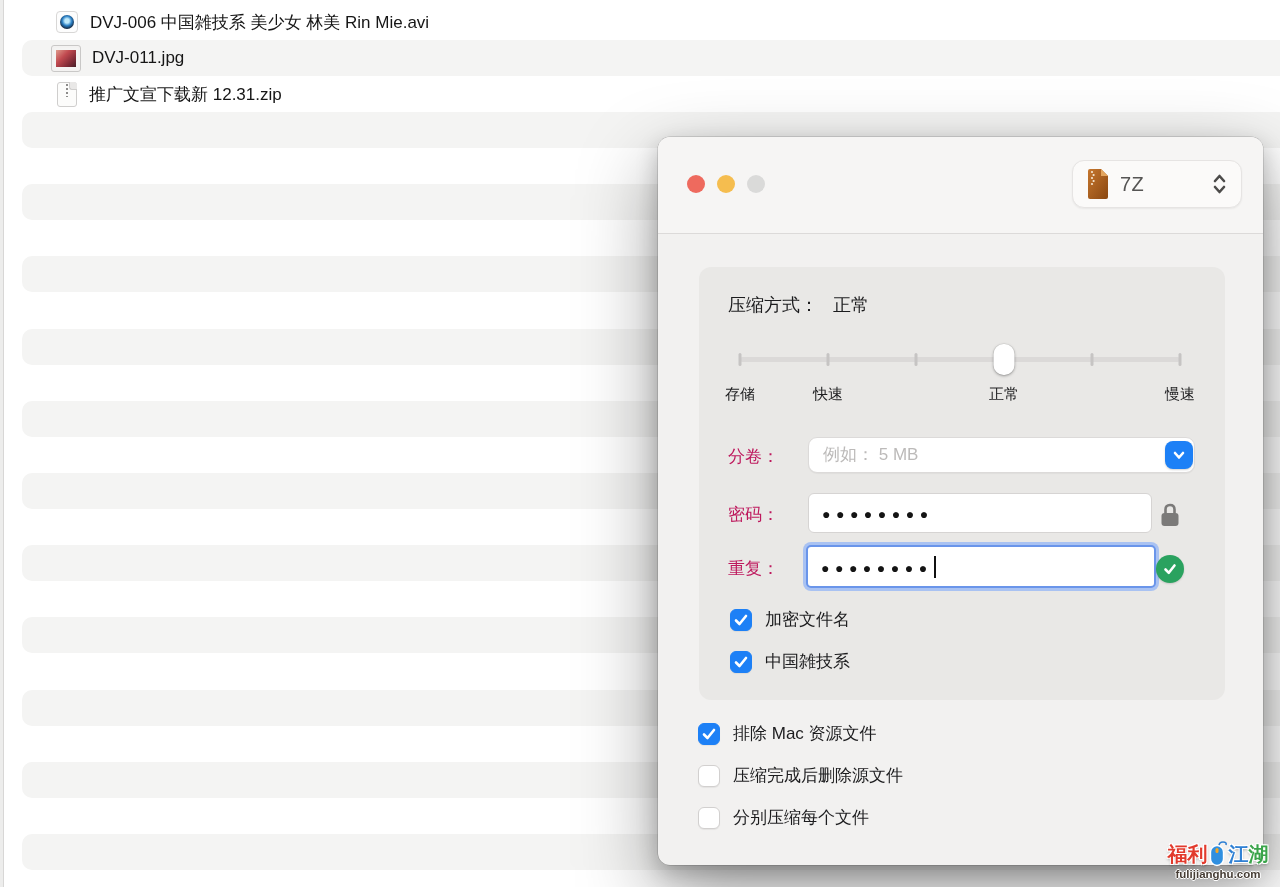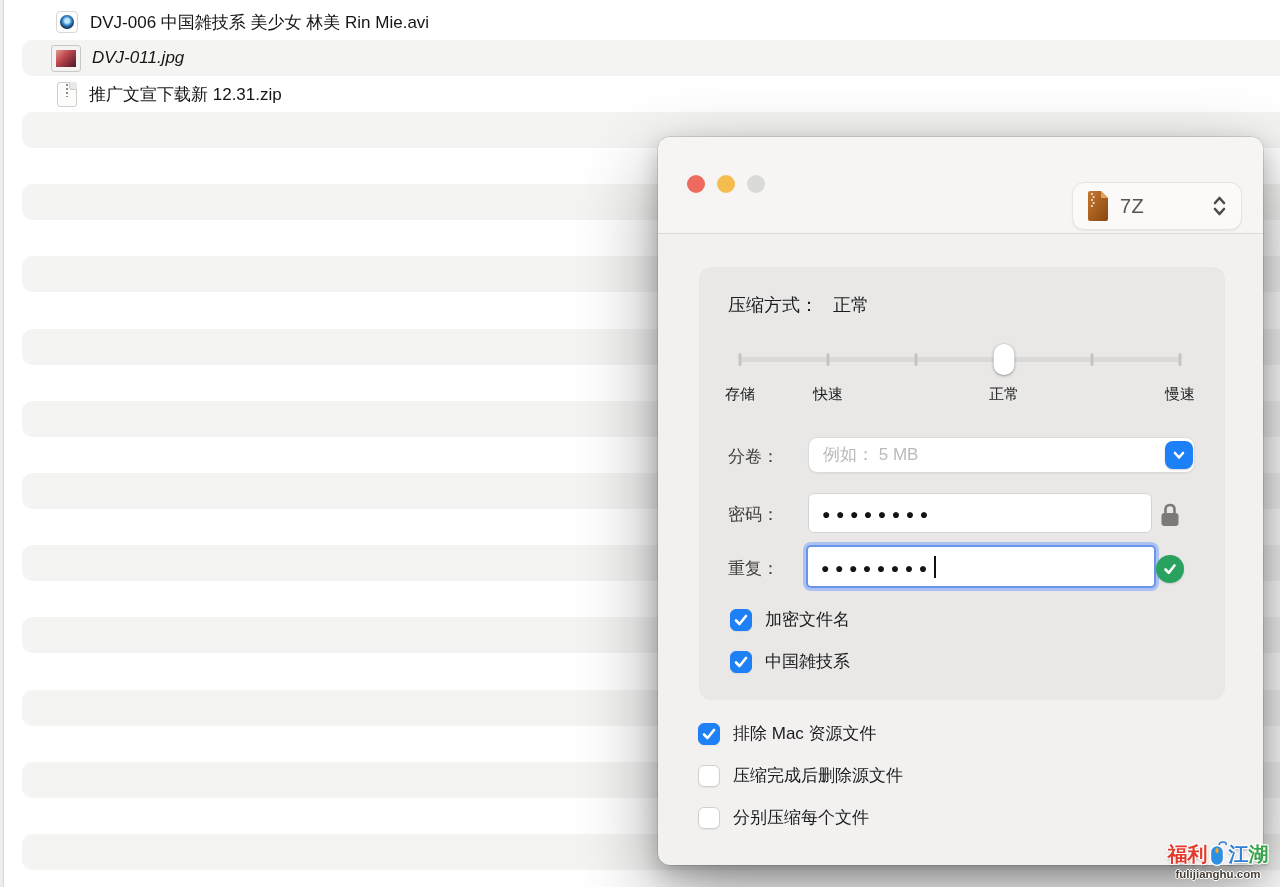--- a/index.html
+++ b/index.html
@@ -7,21 +7,21 @@
               font-family:"Liberation Sans", sans-serif; }
 
   
   #screen { position:relative; width:1280px; height:887px; background:#fff; }
   #left-edge { position:absolute; left:0; top:0; width:4px; height:887px;
                background:#ededec; border-right:1px solid #d8d7d6; }
   .stripe { position:absolute; left:22px; right:0; height:36px;
             background:#f4f4f3; border-radius:10px 0 0 10px; }
   .file-row { position:absolute; left:22px; right:0; height:36px; display:flex;
               align-items:center; border-radius:10px 0 0 10px; cursor:default; }
-  .file-row.striped { background:#f4f4f3;font-style:italic; }
+  .file-row.striped { background:#f4f4f3; }
   .fname { font-size:17px; color:#161616; margin-left:12px; white-space:nowrap; }
   .ficon { display:inline-flex; align-items:center; justify-content:center; }
   .icon-video { width:22px; height:22px; margin-left:34px; background:#fdfdfd;
                 border:1px solid #d8d7d6; border-radius:4px;
                 display:flex; align-items:center; justify-content:center; }
   .icon-video .lens { width:14px; height:14px; border-radius:50%;
                 background:radial-gradient(circle at 50% 42%, #bfe9fa 0 20%, #2a7fc4 45%, #132136 75%); }
   .icon-image { width:28px; height:25px; margin-left:30px; background:#fff;
                 border:2px solid #f3f2f1; outline:1px solid #c9c8c7; border-radius:2px;
                 background:linear-gradient(135deg,#e8b39e 0%,#c14a50 40%,#7e2a36 70%,#2e1c22 100%);
@@ -43,41 +43,41 @@
               background:#f6f5f4; border-radius:12px 12px 0 0;
               border-bottom:1px solid #dcdad9; }
   .light { position:absolute; top:38px; width:18px; height:18px; border-radius:50%; }
   #light-close { left:29px; background:#ee6a5e; }
   #light-min   { left:59px; background:#f5bd4f; }
   #light-zoom  { left:89px; background:#dadad9; }
 
   #format-select { position:absolute; left:414px; top:23px; width:170px; height:48px;
               background:#fbfaf9; border:1px solid #e6e4e3; border-radius:12px;
               box-shadow:0 1px 2px rgba(0,0,0,.06);
-              display:flex; align-items:center; cursor:default;margin-top:22px; }
+              display:flex; align-items:center; cursor:default; }
   #format-select .fmt-label { font-size:20px; color:#565554; margin-left:10px; letter-spacing:.5px; }
   #format-select .chevrons { margin-left:auto; margin-right:14px; display:flex; }
 
   #panel { position:absolute; left:41px; top:130px; width:526px; height:433px;
            background:#e9e8e6; border-radius:12px; }
   #comp-row { position:absolute; left:29px; top:26px; font-size:18px; color:#1c1c1e;
               display:flex; gap:15px; }
 
   #slider { position:absolute; left:41px; top:80px; width:440px; height:60px; }
   #slider .track { position:absolute; left:0; top:10px; width:100%; height:5px;
                    background:#dbd9d8; border-radius:3px; }
   #slider .tick { position:absolute; top:6px; width:3px; height:13px; background:#c6c4c3;
                   border-radius:1.5px; transform:translateX(-50%); }
   #slider .thumb { position:absolute; top:-3px; left:60%; width:21px; height:31px;
                    transform:translateX(-50%); background:#fff; border-radius:10px;
                    box-shadow:0 1px 3px rgba(0,0,0,.35), 0 0 0 .5px rgba(0,0,0,.08); }
   #slider .slabel { position:absolute; top:38px; transform:translateX(-50%);
                     font-size:15px; color:#1c1c1e; white-space:nowrap; }
 
-  .form-label { position:absolute; left:29px; font-size:17px; color:#404040; }
+  .form-label { position:absolute; left:29px; font-size:17px; color:#be185d; }
   #split-input { position:absolute; left:109px; top:170px; width:387px; height:36px;
                  background:#fff; border:1px solid #dcdad9; border-radius:9px;
                  font-size:17px; color:#1a1a1a; padding:0 40px 0 14px; outline:none;
                  box-shadow:0 1px 1px rgba(0,0,0,.04); }
   #split-input::placeholder { color:#bcbab9; }
   #split-menu-btn { position:absolute; left:466px; top:174px; width:28px; height:28px;
                  background:#1d80f6; border-radius:8px; display:flex; align-items:center;
                  justify-content:center; box-shadow:0 1px 2px rgba(0,0,0,.18); cursor:default; }
 
   .text-field { position:absolute; background:#fff; border:1px solid #d6d4d3; border-radius:6px;

